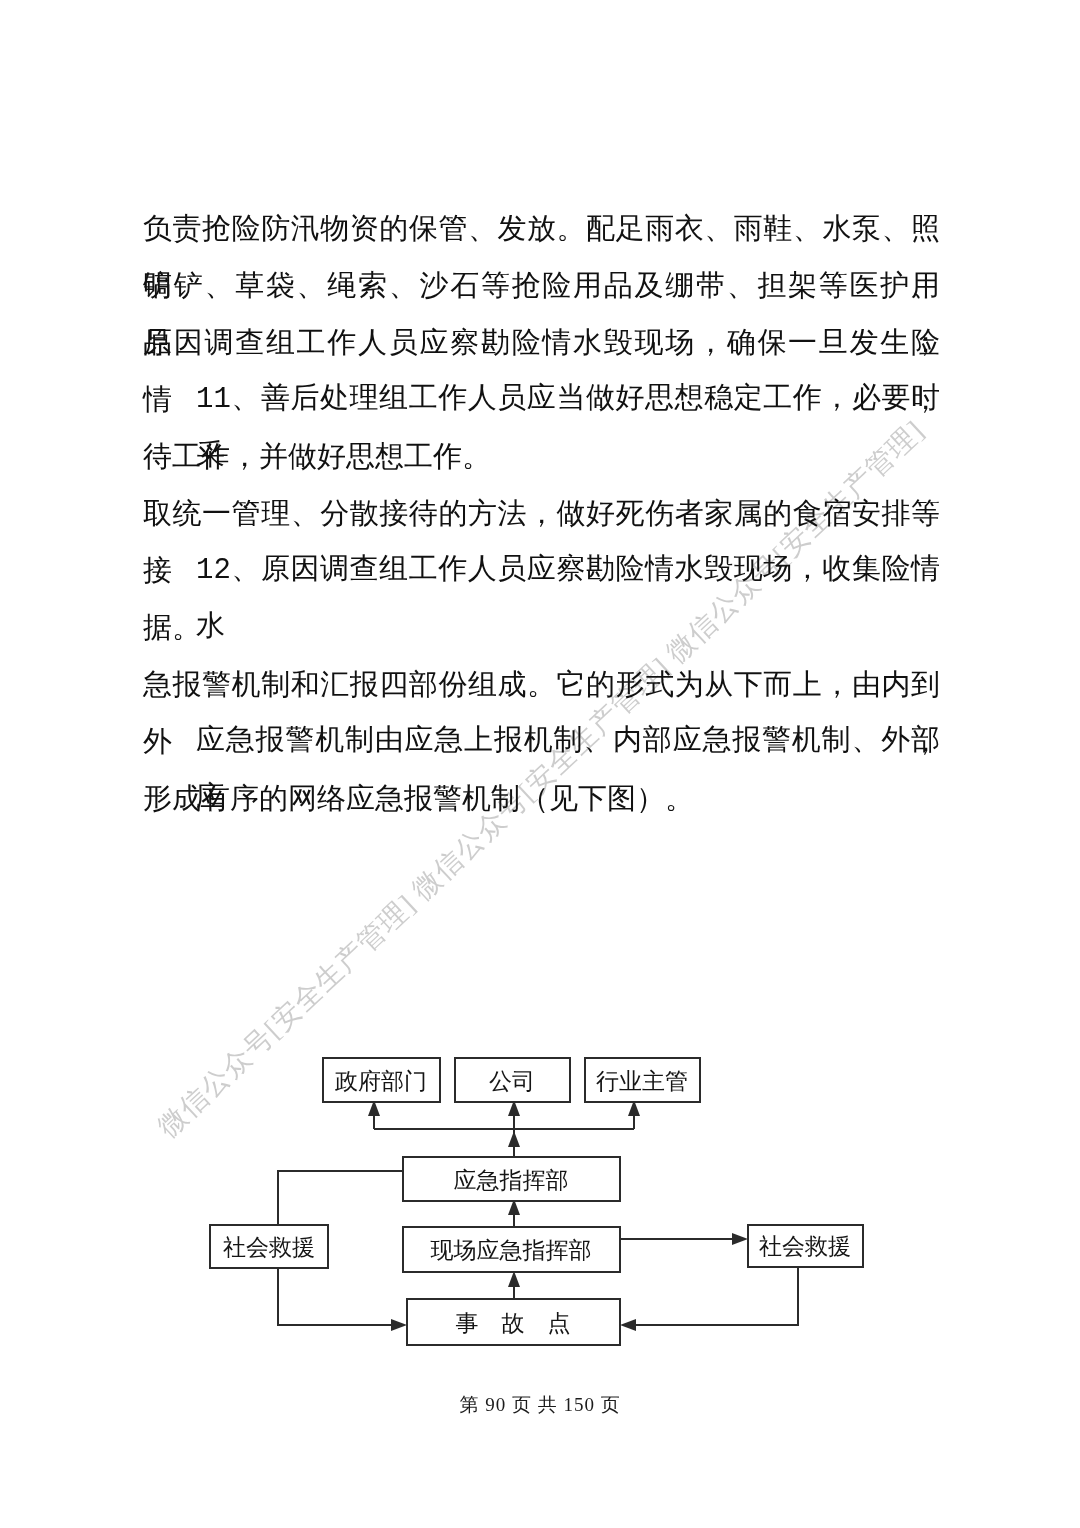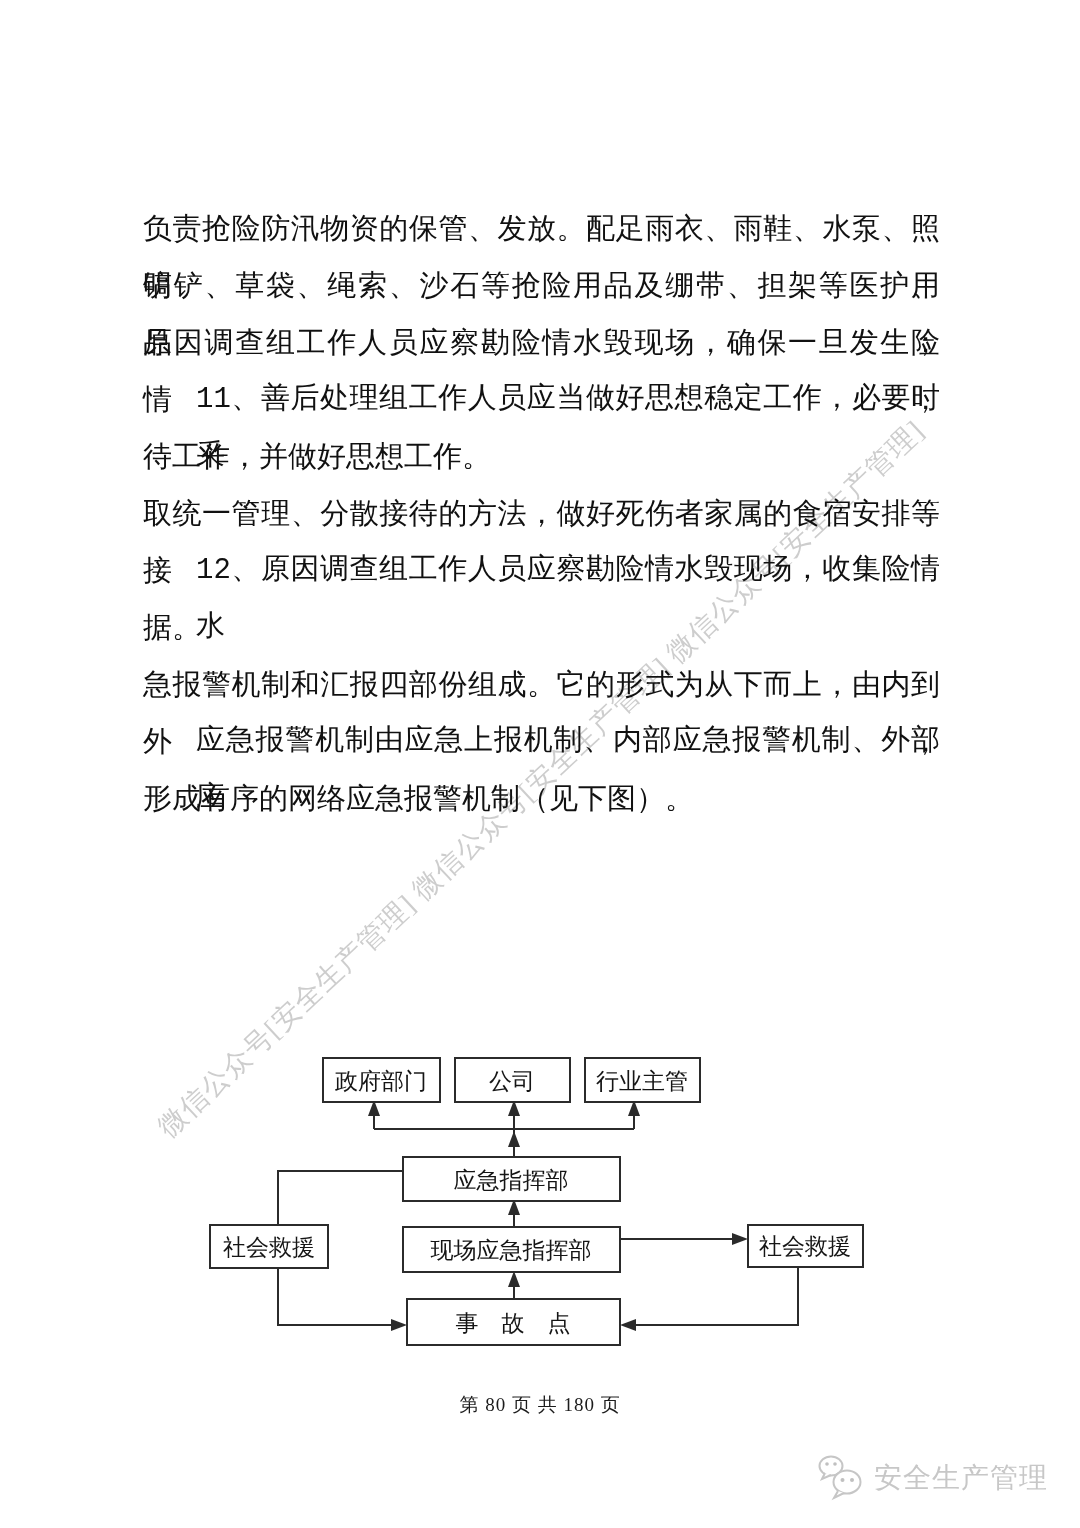--- a/index.html
+++ b/index.html
@@ -137,37 +137,16 @@
     <g>
       <rect class="node-rect" x="748" y="1225" width="115" height="42"></rect>
       <text class="node-label" x="805" y="1246">社会救援</text>
     </g>
     <g>
       <rect class="node-rect" x="407" y="1299" width="213" height="46"></rect>
       <text class="node-label" x="513" y="1323">事　故　点</text>
     </g>
   </svg>
 
-  <div class="pagenum">第 80 页 共 180 页</div>
+  <div class="pagenum">第 90 页 共 150 页</div>
 
-  <div class="brand">
-    <svg class="wicon" width="48" height="48" viewBox="0 0 48 48">
-      <g stroke="#c6c6c6" stroke-width="2" fill="#ffffff">
-
-        <ellipse cx="14" cy="12" rx="11.5" ry="9.5"></ellipse>
-        <path d="M8,19 L5,25 L14,21 Z" stroke="none" fill="#ffffff"></path>
-        <path d="M8,19 L5,25 L14,21" fill="none"></path>
-
-        <ellipse cx="30" cy="28" rx="13.5" ry="11.5"></ellipse>
-        <path d="M21,37 L17,44 L27,39 Z" stroke="none" fill="#ffffff"></path>
-        <path d="M21,37 L17,44 L27,39" fill="none"></path>
-      </g>
-      <g fill="#c0c0c0" stroke="none">
-        <circle cx="10" cy="10" r="1.8"></circle>
-        <circle cx="18" cy="10" r="1.8"></circle>
-        <circle cx="25.5" cy="26" r="2"></circle>
-        <circle cx="35" cy="26" r="2"></circle>
-      </g>
-    </svg>
-    <span class="brand-name">安全生产管理</span>
-  </div>
 
 </div>
 
 </body></html>

